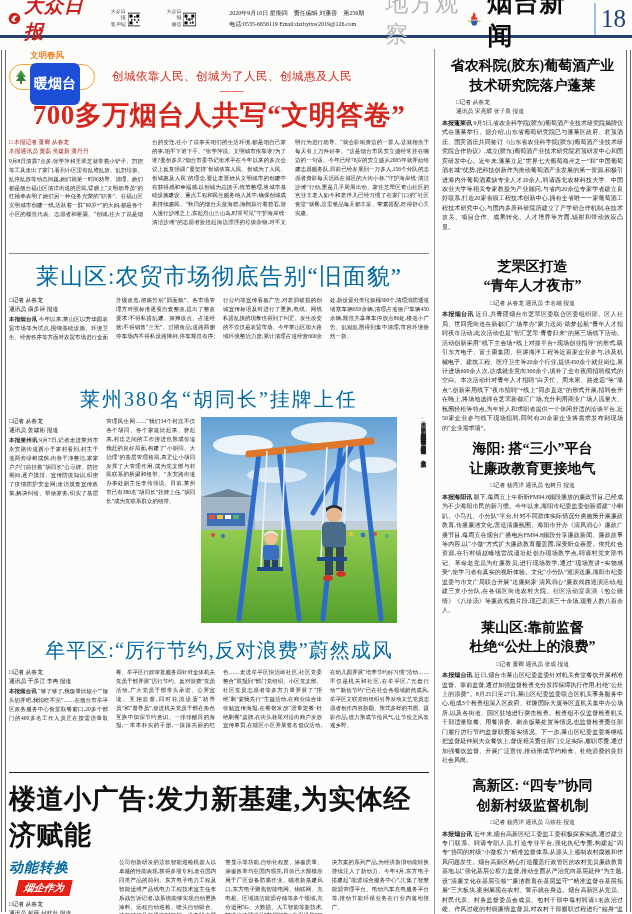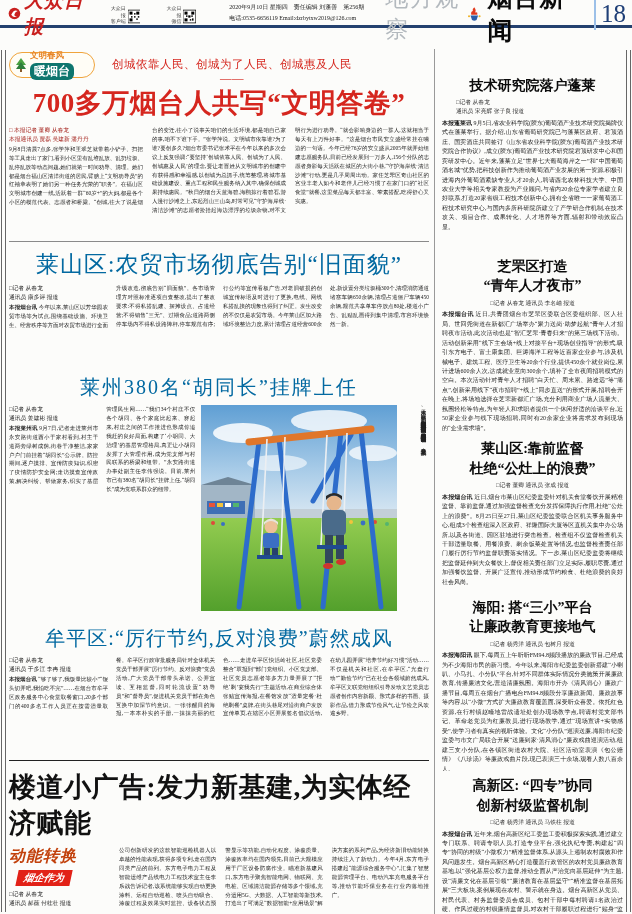--- a/index.html
+++ b/index.html
@@ -1,19 +1,19 @@
 <!DOCTYPE html>
 <html><head>
 <meta charset="utf-8">
 <style>
   html,body{margin:0;padding:0;}
   body{width:632px;height:914px;position:relative;overflow:hidden;background:#fcfcfa;
        font-family:"Liberation Serif",serif;color:#111;}
   
-  .masthead{height:28px;border-bottom:3px solid #24416f;display:flex;
+  .masthead{height:38px;border-bottom:3px solid #24416f;display:flex;align-items:center;
             gap:21px;padding:2px 6px 0 8px;box-sizing:border-box;}
   .brand{display:flex;align-items:center;gap:3px;}
   .brand-name{color:#c9201f;font-weight:bold;font-size:19px;letter-spacing:1px;font-style:italic;}
   .qr-group{display:flex;align-items:flex-end;gap:2px;margin-left:5px;}
   .qr-label{font-size:5px;line-height:1.25;color:#444;text-align:right;}
   .qr{width:17px;height:17px;}
   .dateline{margin-left:12px;font-size:6px;color:#222;line-height:1.8;white-space:nowrap;}
   .section-title{margin-left:auto;display:flex;align-items:center;gap:5px;}
   .sec-light{font-size:23px;color:#b3b9be;letter-spacing:2px;}
   .sec-bold{font-size:25px;font-weight:bold;color:#0a0a0a;letter-spacing:1px;}
@@ -30,46 +30,46 @@
            padding:2px 2px 0 7px;}
   
   .tiny{font-size:5.5px;line-height:1.62;text-align:justify;color:#1d1d1d;margin:0;}
   .cols3{column-count:3;column-gap:9px;}
   .cols4{column-count:4;column-gap:8px;}
   .cols2{column-count:2;column-gap:8px;}
   .byline{font-size:5.8px;color:#222;}
   .red .byline{color:#a4221c;}
   b.intro{font-weight:bold;}
   
-  .kick-row{display:flex;align-items:flex-start;gap:8px;margin-top:3px;}
+  .kick-row{display:flex;align-items:flex-start;gap:8px;margin-top:15px;}
   .kicker{flex:1;text-align:center;color:#d5261e;font-size:11.5px;padding-top:5px;letter-spacing:.5px;}
   .h-lead{text-align:center;color:#d5261e;font-size:27px;font-weight:900;margin:1px 0 5px;letter-spacing:.5px;}
   .rule{border:0;border-top:1px solid #8a8a8a;margin:5px 0 0;}
   .h2{text-align:center;font-weight:400;color:#0369a1;margin:7px 0 4px;letter-spacing:1px;}
   .h-laishan{font-size:23px;}
   .h-laizhou{font-size:20px;letter-spacing:2px;margin-top:10px;}
   .h-muping{font-size:20px;margin-top:8px;}
   .h-dong{font-size:27px;font-weight:900;text-align:left;margin:3px 0 5px;letter-spacing:.5px;}
   
   .badge{width:86px;height:26px;border:1px solid #f0a43c;border-radius:13px;display:flex;
          align-items:center;gap:3px;padding:1px 5px;box-sizing:border-box;background:#fffdf6;}
   .badge .t1{color:#e8872a;font-weight:900;font-size:8.5px;}
-  .badge .t2{background:#0f766e;color:#fff;font-size:12px;border-radius:6px;padding:0 4px;font-weight:bold;}
+  .badge .t2{background:#1d4ed8;color:#fff;font-size:14px;border-radius:6px;padding:12px 4px;font-weight:bold;}
   
   .lz-row{display:flex;gap:6px;margin-top:4px;}
   .lz-text{width:188px;height:212px;overflow:hidden;}
   .photo{width:196px;height:206px;flex:none;}
   .vcaption{width:26px;height:206px;overflow:hidden;writing-mode:vertical-rl;font-size:5.5px;
             line-height:1.9;color:#222;text-align:justify;}
   .vcaption .credit{font-weight:bold;}
   
   .dong{border-top:1.5px solid #222;margin-top:8px;padding-top:5px;}
   .dong-row{display:flex;gap:8px;}
   .dong-left{width:102px;flex:none;}
-  .dyn1{color:#c2410c;font-size:16px;font-weight:900;font-style:italic;letter-spacing:1px;}
+  .dyn1{color:#0369a1;font-size:14px;font-weight:900;font-style:italic;letter-spacing:1px;}
   .dyn2{display:inline-block;background:#e22117;color:#fff;font-style:italic;font-weight:bold;
         font-size:10px;padding:1px 7px;transform:skewX(-12deg);margin:2px 0 4px 8px;}
   .dong-body{flex:1;height:104px;overflow:hidden;}
   
   .sb-h{text-align:center;font-weight:900;font-size:14px;line-height:1.4;margin:5px 0 3px;color:#0c0c0c;}
   .sb-by{font-size:5.8px;color:#333;margin:0 0 2px;line-height:1.6;text-align:center;}
   .sb-body{font-size:6px;line-height:1.58;text-align:justify;overflow:hidden;margin:0;color:#1d1d1d;}
   .hb1{height:133px;} .hb2{height:124px;} .hb3{height:100px;} .hb4{height:120px;} .hb5{height:118px;}
   .blk{overflow:hidden;}
 </style>
@@ -285,21 +285,21 @@
         </div>
         <p class="tiny cols3 dong-body">公司创新研发的这款智能巡检机器人以卓越的性能表现,获得多项专利,走在国内同类产品的前列。东方电子电力工程及智能运维产品线电力工程技术室主任李乐战告诉记者,该系统能够实现自动更换涂料、远程自动巡检、喷头自动吸合、涂覆过程及效果实时监控、设备状态预警显示等功能,自动化程度、涂覆质量、涂覆效率均在国内领先,目前已大规模应用于厂区设备防腐作业。瞄准新基建风口,东方电子聚焦智能电网、物联网、充电桩、区域清洁能源存储等多个领域,充分运用5G、大数据、人工智能等新技术,打造出了可满足“数据智能+应用场景”解决方案的系列产品,为经济新旧动能转换持续注入了新动力。今年4月,东方电子搭建起“能源综合服务中心”,汇集了智慧能源管理平台、电动汽车充电服务平台等,推动节能环保业务在行业内落地推广。</p>
       </div>
     </div>
   </div>
 
   <div class="sidebar">
 
     <div>
       <div class="sb-h">
-        <br>
+        <span>省农科院(胶东)葡萄酒产业</span><br>
         <span>技术研究院落户蓬莱</span>
       </div>
       <div class="sb-by" style="text-align:left;padding-left:14px;">
         <span>□记者 从春龙</span><br>
         <span>通讯员 宋亮辉 张子良 报道</span>
       </div>
       <p class="sb-body hb1">
         <b class="intro">本报蓬莱讯</b>
         <span>9月5日,省农业科学院(胶东)葡萄酒产业技术研究院揭牌仪式在蓬莱举行。据介绍,山东省葡萄研究院已与蓬莱区政府、君顶酒庄、国宾酒庄共同签订《山东省农业科学院(胶东)葡萄酒产业技术研究院合作协议》,成立(胶东)葡萄酒产业技术研究院君顶研发中心和国宾研发中心。近年来,蓬莱立足“世界七大葡萄海岸之一”和“中国葡萄酒名城”优势,把科技创新作为推动葡萄酒产业发展的第一资源,积极引进海内外葡萄酒紧缺专业人才20余人,聘请西北农林科技大学、中国农业大学等相关专家教授为产业顾问,与省内20余位专家学者建立良好联系,打造20家省级工程技术创新中心,拥有全省唯一一家葡萄酒工程技术研究中心,与国内多所科研院所建立了产学研合作机制,在技术攻关、项目合作、成果转化、人才培养等方面,辐射和带动效应凸显。</span>
       </p>
@@ -314,48 +314,48 @@
         <span>□记者 从春龙 通讯员 李名岫 报道</span>
       </div>
       <p class="sb-body hb2">
         <b class="intro">本报烟台讯</b>
         <span>近日,共青团烟台市芝罘区委联合区委组织部、区人社局、世回尧街道在新都汇广场举办“聚力送岗·助梦起航”青年人才招聘夜市活动,此次活动也是“智汇芝罘·青春归来”的第三场线下活动。活动创新采用“线下主会场+线上对接平台+现场创业指导”的形式,吸引东方电子、富士康集团、巨涛海洋工程等近百家企业参与,涉及机械电子、建筑工程、医疗卫生等20余个行业,提供450余个就业岗位,累计进场600余人次,达成就业意向300余个,填补了全市夜间招聘模式的空白。本次活动针对青年人才招聘“白天忙、周末累、路途远”等“痛点”,创新采用线下“夜市招聘”+线上“同步直送”的形式开展,招聘会开在晚上,将场地选择在芝罘新都汇广场,充分利用商业广场人流量大、氛围轻松等特点,为年轻人和求职者提供一个休闲舒适的洽谈平台,近50家企业参与线下现场招聘,同时有20余家企业将需求发布到现场的“企业需求墙”。</span>
       </p>
     </div>
 
     <div>
       <div class="sb-h">
-        <span>莱山区:靠前监督</span><br>
-        <span>杜绝“公灶上的浪费”</span>
-      </div>
-      <div class="sb-by">
-        <span>□记者 董卿 通讯员 张成 报道</span>
-      </div>
-      <p class="sb-body hb3">
-        <b class="intro">本报烟台讯</b>
-        <span>近日,烟台市莱山区纪委监委针对机关食堂餐饮开展精准监督、靠前监督,通过加强监督检查充分发挥保障执行作用,杜绝“公灶上的浪费”。8月25日至27日,莱山区纪委监委联合区机关事务服务中心,组成3个检查组深入区政府、祥隆国际大厦等区直机关集中办公场所,以及各街道、园区驻地进行突击检查。检查组不仅监督检查机关干部适量取餐、用餐浪费、剩余饭菜处置等情况,也监督检查责任部门履行厉行节约监督职责落实情况。下一步,莱山区纪委监委将继续把监督延伸到大众餐饮上,督促相关责任部门立足实际,履职尽责,通过加强餐饮监督、开展广泛宣传,推动形成节约粮食、杜绝浪费的良好社会风尚。</span>
-      </p>
-    </div>
-
-    <div>
-      <div class="sb-h">
         <span>海阳: 搭“三小”平台</span><br>
         <span>让廉政教育更接地气</span>
       </div>
       <div class="sb-by">
         <span>□记者 杨秀洋 通讯员 包树月 报道</span>
       </div>
       <p class="sb-body hb4">
         <b class="intro">本报海阳讯</b>
         <span>眼下,每周五上午听听FM94.8频段播放的廉政节目,已经成为不少海阳市民的新习惯。今年以来,海阳市纪委监委创新搭建“小喇叭、小马扎、小分队”平台,针对不同群体实际情况分类施策开展廉政教育,传播廉洁文化,营造清廉氛围。海阳市开办《清风润心》廉政广播节目,每周五在烟台广播电台FM94.8频段分享廉政新闻、廉政故事等内容,以“小微”方式扩大廉政教育覆盖面,深受听众喜爱。依托红色资源,在行村镇赵疃地雷战遗址处创办现场教学点,聘请村党支部书记、革命老党员为红廉教员,进行现场教学,通过“现场宣讲+实物感受”,使学习者有真实的视听体验。文化“小分队”巡演送廉,海阳市纪委监委与市文广局联合开展“送廉到家·清风润心”廉政戏曲巡演活动,组建三支小分队,在各镇区街道农村大院、社区活动室表演《包公赔情》《八珍汤》等廉政戏曲片段,现已表演三十余场,观看人数八百余人。</span>
       </p>
     </div>
 
     <div>
       <div class="sb-h">
+        <span>莱山区:靠前监督</span><br>
+        <span>杜绝“公灶上的浪费”</span>
+      </div>
+      <div class="sb-by">
+        <span>□记者 董卿 通讯员 张成 报道</span>
+      </div>
+      <p class="sb-body hb3">
+        <b class="intro">本报烟台讯</b>
+        <span>近日,烟台市莱山区纪委监委针对机关食堂餐饮开展精准监督、靠前监督,通过加强监督检查充分发挥保障执行作用,杜绝“公灶上的浪费”。8月25日至27日,莱山区纪委监委联合区机关事务服务中心,组成3个检查组深入区政府、祥隆国际大厦等区直机关集中办公场所,以及各街道、园区驻地进行突击检查。检查组不仅监督检查机关干部适量取餐、用餐浪费、剩余饭菜处置等情况,也监督检查责任部门履行厉行节约监督职责落实情况。下一步,莱山区纪委监委将继续把监督延伸到大众餐饮上,督促相关责任部门立足实际,履职尽责,通过加强餐饮监督、开展广泛宣传,推动形成节约粮食、杜绝浪费的良好社会风尚。</span>
+      </p>
+    </div>
+
+    <div>
+      <div class="sb-h">
         <span>高新区: “四专”协同</span><br>
         <span>创新村级监督机制</span>
       </div>
       <div class="sb-by">
         <span>□记者 杨秀洋 通讯员 马铁柱 报道</span>
       </div>
       <p class="sb-body hb5">
         <b class="intro">本报烟台讯</b>
         <span>近年来,烟台高新区纪工委监工委积极探索实践,通过建立专门联系、聘请专职人员,打造专业平台,强化执纪专责,构建起“四专”协同的村级“小微权力”精准监督体系,从源头上遏制农村腐败和作风问题发生。烟台高新区精心打造覆盖行政管区的农村党员廉政教育基地,以“强化基层公权力监督,推动全面从严治党向基层延伸”为主题,设“清廉文化在基层引领”“廉洁教育在基层坚守”“精准监督在基层拓展”三大板块,案例展现在农村、警示就在身边。烟台高新区从党员、村民代表、村务监督委员会成员、包村干部中每村聘请1名政治过硬、作风过硬的村级廉情监督员,对农村干部履职过程进行“贴身”监督,打造村级公权力监督“最后一米”。该区还上线“清风廉+”小程序,平台上线以来,已公开村级各类重大事项296条,接受各类举报反映54件,目前正对6起村干部涉嫌违纪违法问题线索进行初核。</span>
       </p>

